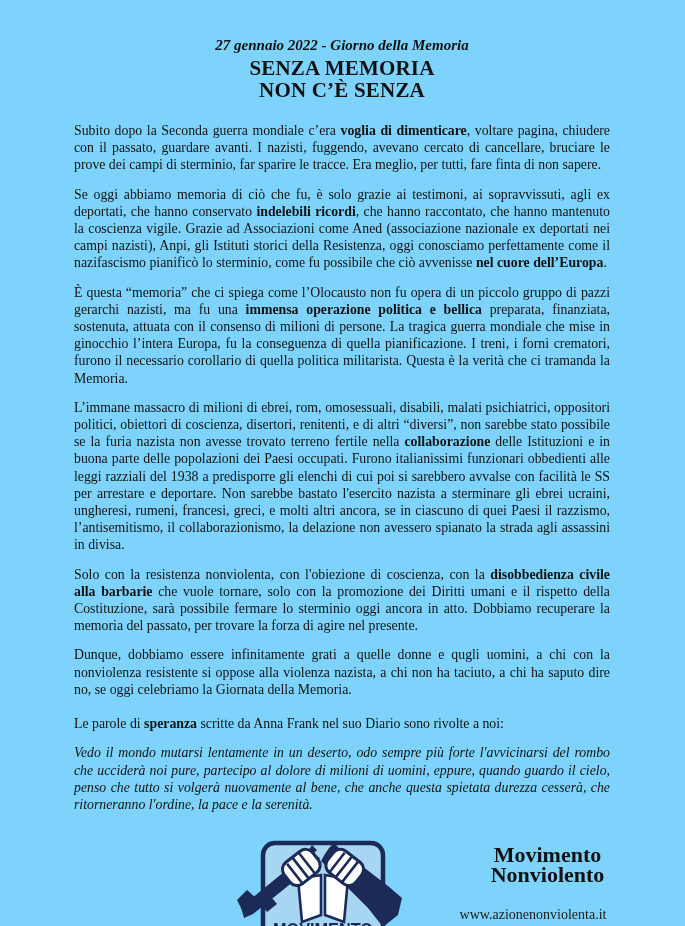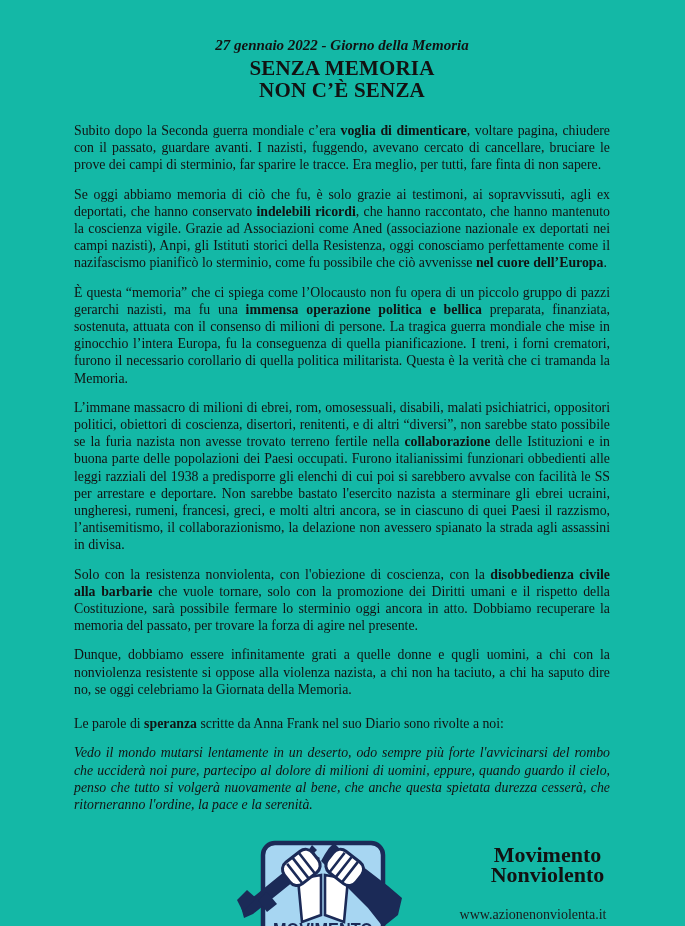--- a/index.html
+++ b/index.html
@@ -5,21 +5,21 @@
   html,body { margin:0; padding:0; background:#ffffff; }
   body {
     width:685px; height:926px; overflow:hidden;
     font-family:"Liberation Serif","DejaVu Serif",serif;
     color:#121212;
   }
   .page {
     box-sizing:border-box;
     width:685px; height:926px;
     padding:36px 63px 0 62px;
-    background:#14b8a6;
+    background:#7dd3fc;
   }
   
   header { text-align:center; margin-bottom:21px; }
   .date-line {
     font-weight:bold; font-style:italic;
     font-size:15px; line-height:19px; margin-bottom:3px;
   }
   .doc-title {
     font-weight:bold; font-size:21px; line-height:21.5px;
     margin:0; letter-spacing:.2px;

